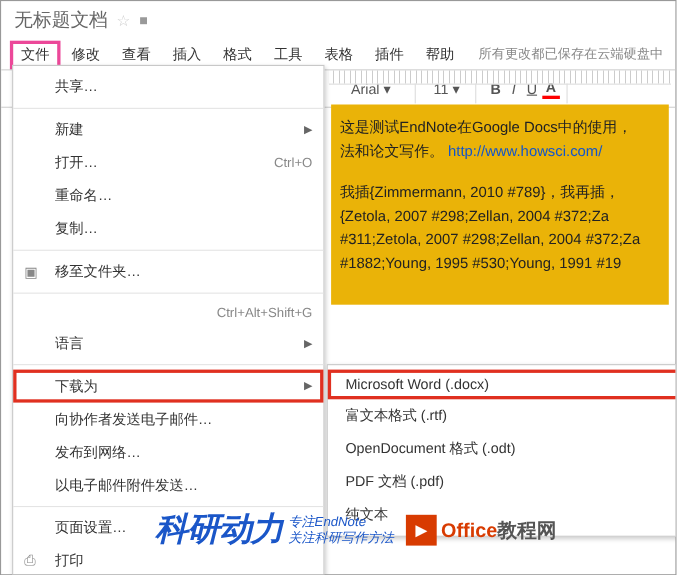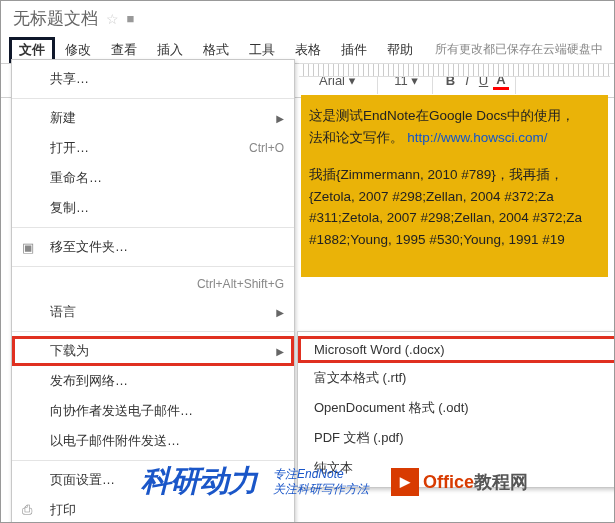--- a/index.html
+++ b/index.html
@@ -31,23 +31,22 @@
       font-size: 13px;
       color: #333;
       border-bottom: 1px solid #d0d0d0;
       height: 28px;
     }
     .menu-item {
       padding: 4px 10px;
       cursor: pointer;
     }
     .menu-item.active {
-      border: 3px solid #0f172a;
+      border: 3px solid #ec4899;
       padding: 1px 7px;
-      font-weight: bold;
     }
     .save-status {
       margin-left: 12px;
       color: #888;
       font-size: 12px;
     }
     .toolbar {
       display: flex;
       align-items: center;
       height: 34px;
@@ -141,21 +140,21 @@
     .submenu .menu-row { padding-left: 16px; }
     .submenu .menu-row.highlighted { padding: 3px 13px; }
     .watermark {
       position: absolute;
       bottom: 20px;
       left: 140px;
       right: 10px;
       display: flex;
       align-items: center;
       z-index: 20;
-      gap: 16px;
+      gap: 5px;
     }
     .wm-big {
       font-size: 30px;
       font-weight: 900;
       color: #1a56c8;
       font-style: italic;
       text-shadow: 1px 1px 0 #fff, -1px -1px 0 #fff;
       letter-spacing: -1px;
     }
     .wm-sub {
@@ -262,24 +261,24 @@
   <div class="menu-row">
       <span>语言</span>
       <span class="sub-arrow">▶</span>
     </div>
   <div class="menu-sep"></div>
   <div class="menu-row highlighted">
       <span>下载为</span>
       <span class="sub-arrow">▶</span>
     </div>
   <div class="menu-row">
+      <span>向协作者发送电子邮件…</span>
+    </div>
+  <div class="menu-row">
       <span>发布到网络…</span>
-    </div>
-  <div class="menu-row">
-      <span>向协作者发送电子邮件…</span>
     </div>
   <div class="menu-row">
       <span>以电子邮件附件发送…</span>
     </div>
   <div class="menu-sep"></div>
   <div class="menu-row">
       <span>页面设置…</span>
     </div>
   <div class="menu-row">
       <span class="row-icon">⎙</span>

